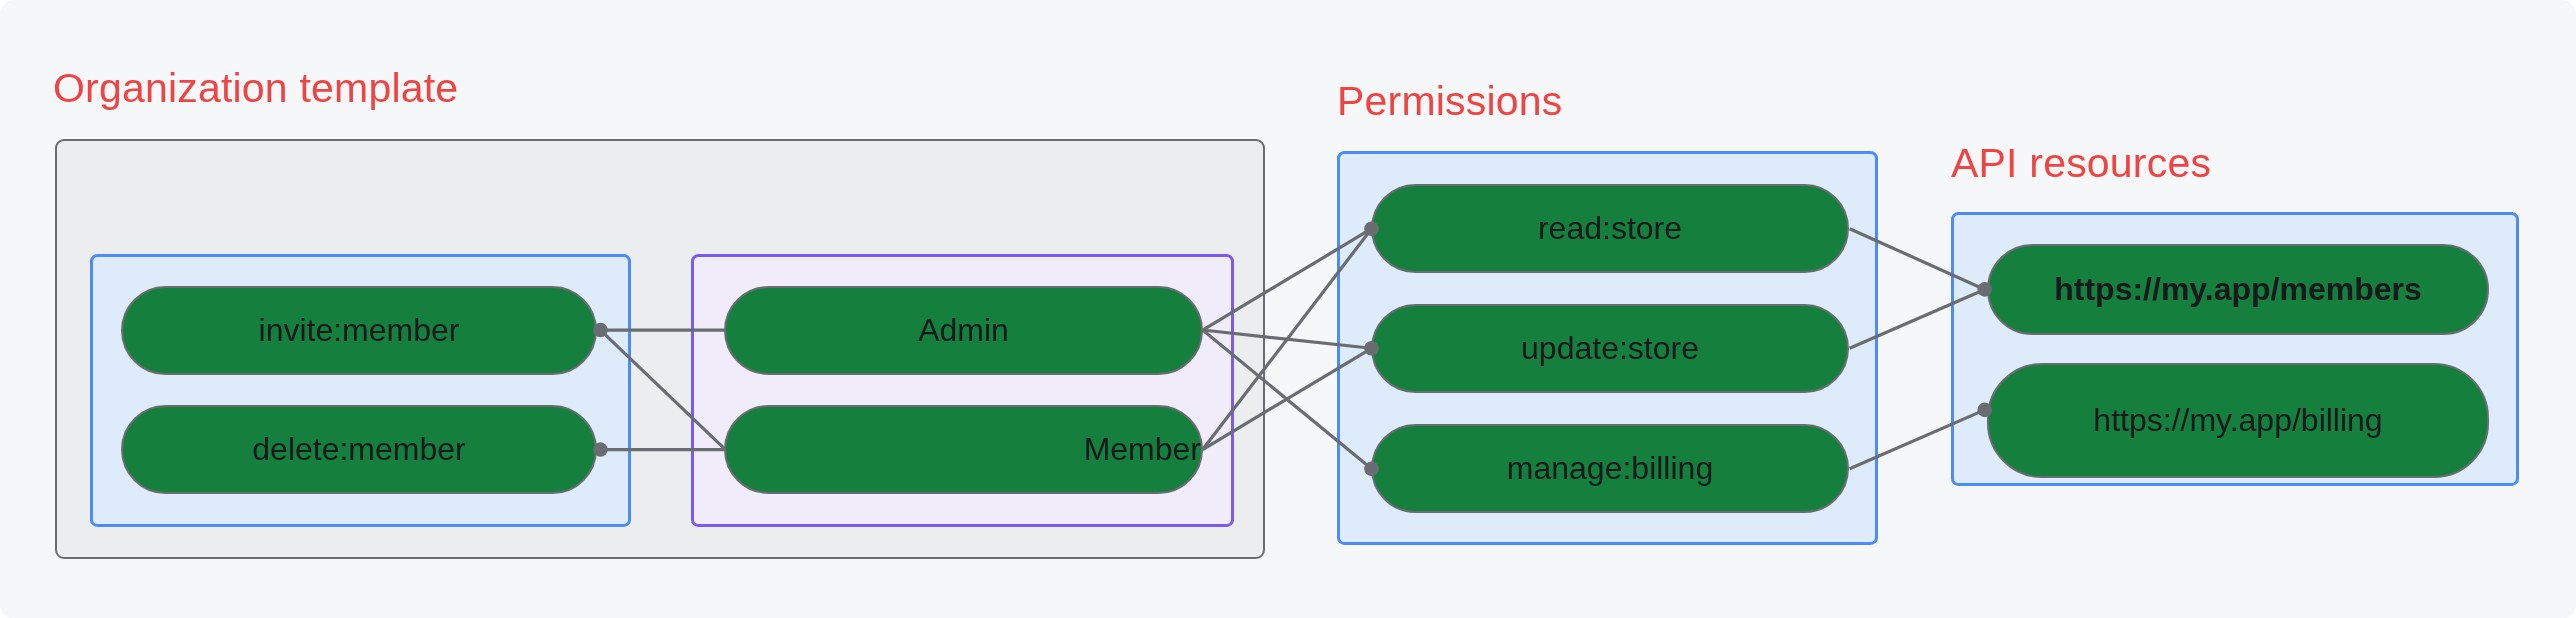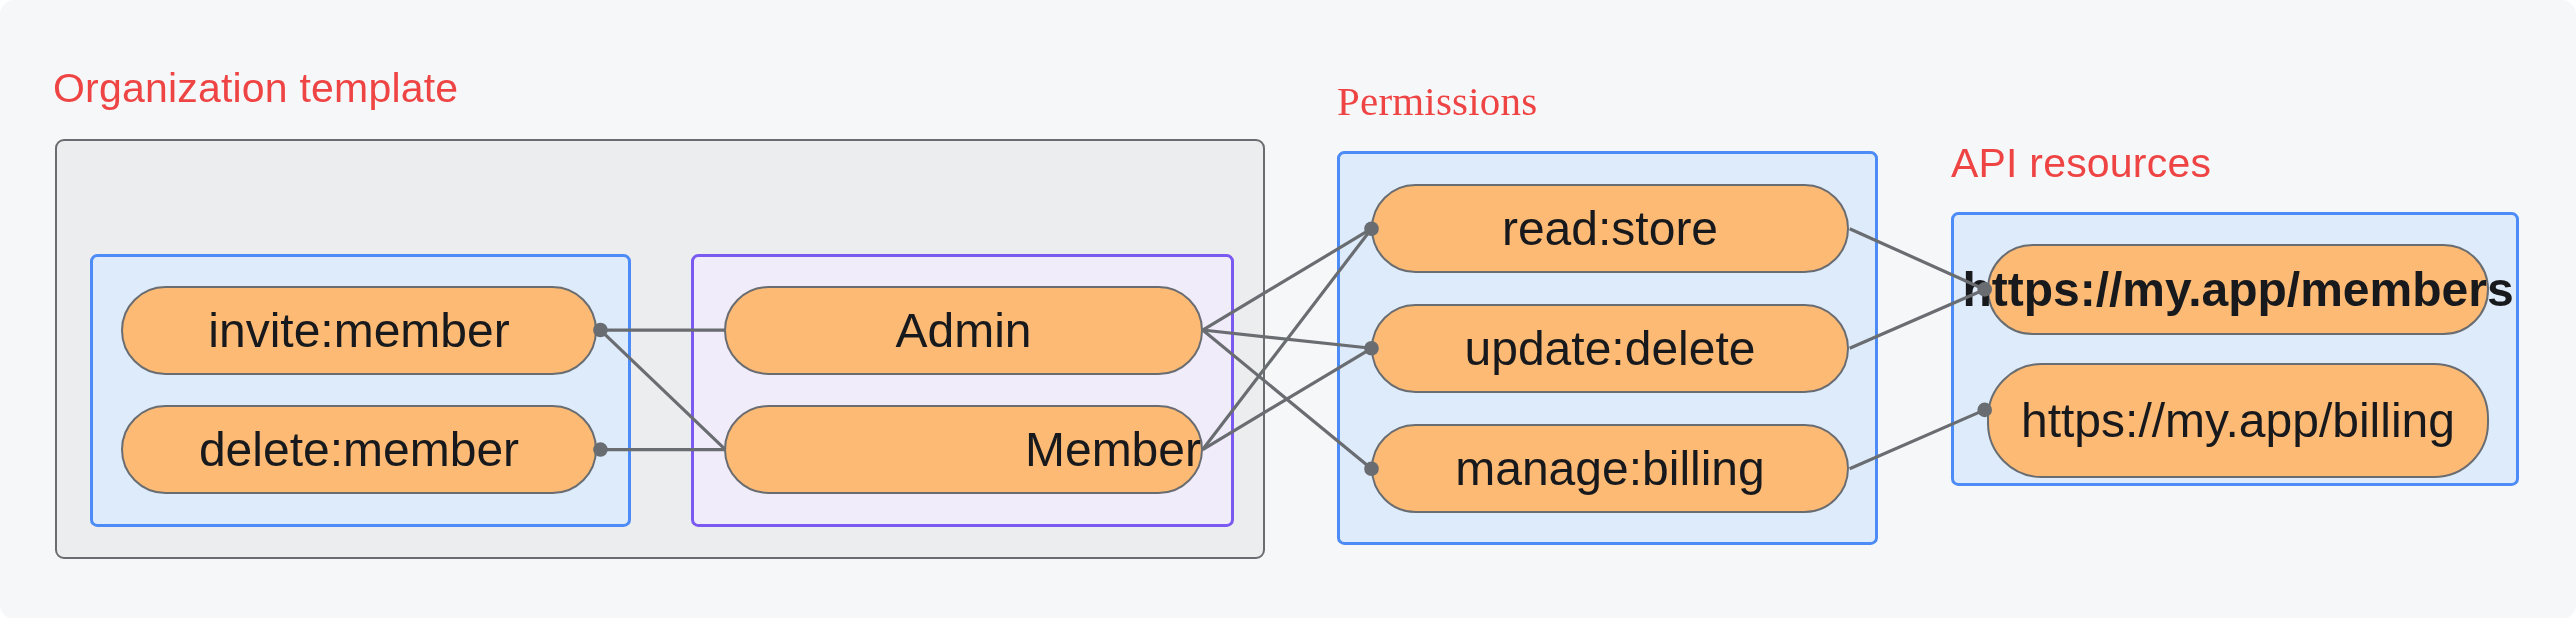--- a/index.html
+++ b/index.html
@@ -45,33 +45,33 @@
     border-radius: 7.3px;
   }
   .box-org-permissions { left: 90px;  top: 254px; width: 541px; height: 273px; }
   .box-org-roles       { left: 691px; top: 254px; width: 543px; height: 273px; }
   .box-permissions     { left: 1337px; top: 151px; width: 541px; height: 394px; }
   .box-api-resources   { left: 1951px; top: 212px; width: 568px; height: 274px; }
 
   .title-org-template    { left: 53px;   top: 64px;  }
   .title-org-permissions { left: 89px;   top: 177px; }
   .title-org-roles       { left: 691px;  top: 177px; }
-  .title-permissions     { left: 1337px; top: 77px; font-family: Liberation Serif, serif;  }
+  .title-permissions     { left: 1337px; top: 77px;  }
   .title-api-resources   { left: 1951px; top: 139px; }
 
   .pill {
     position: absolute;
     box-sizing: border-box;
-    background: #fdba74;
+    background: #15803d;
     border: 2.7px solid #696D71;
     border-radius: 55px;
     display: flex;
     align-items: center;
     justify-content: center;
-    font-size: 48px;
+    font-size: 32px;
     color: #17191C;
     white-space: nowrap;
   }
   .pill-invite  { left: 121px;  top: 286px; width: 476px; height: 89px; justify-content: center; }
   .pill-delete  { left: 121px;  top: 405px; width: 476px; height: 89px; }
   .pill-admin   { left: 724px;  top: 286px; width: 479px; height: 89px; justify-content: center; }
   .pill-member  { left: 724px;  top: 405px; width: 479px; height: 89px; justify-content: flex-end; }
   .pill-read    { left: 1371px; top: 184px; width: 478px; height: 89px; }
   .pill-update  { left: 1371px; top: 304px; width: 478px; height: 89px; }
   .pill-manage  { left: 1371px; top: 424px; width: 478px; height: 89px; }
@@ -121,21 +121,21 @@
   <div class="pill pill-admin">
     <span>Admin</span>
   </div>
   <div class="pill pill-member">
     <span>Member</span>
   </div>
   <div class="pill pill-read">
     <span>read:store</span>
   </div>
   <div class="pill pill-update">
-    <span>update:delete</span>
+    <span>update:store</span>
   </div>
   <div class="pill pill-manage">
     <span>manage:billing</span>
   </div>
   <div class="pill pill-members">
     <span>https://my.app/members</span>
   </div>
   <div class="pill pill-billing">
     <span>https://my.app/billing</span>
   </div>

